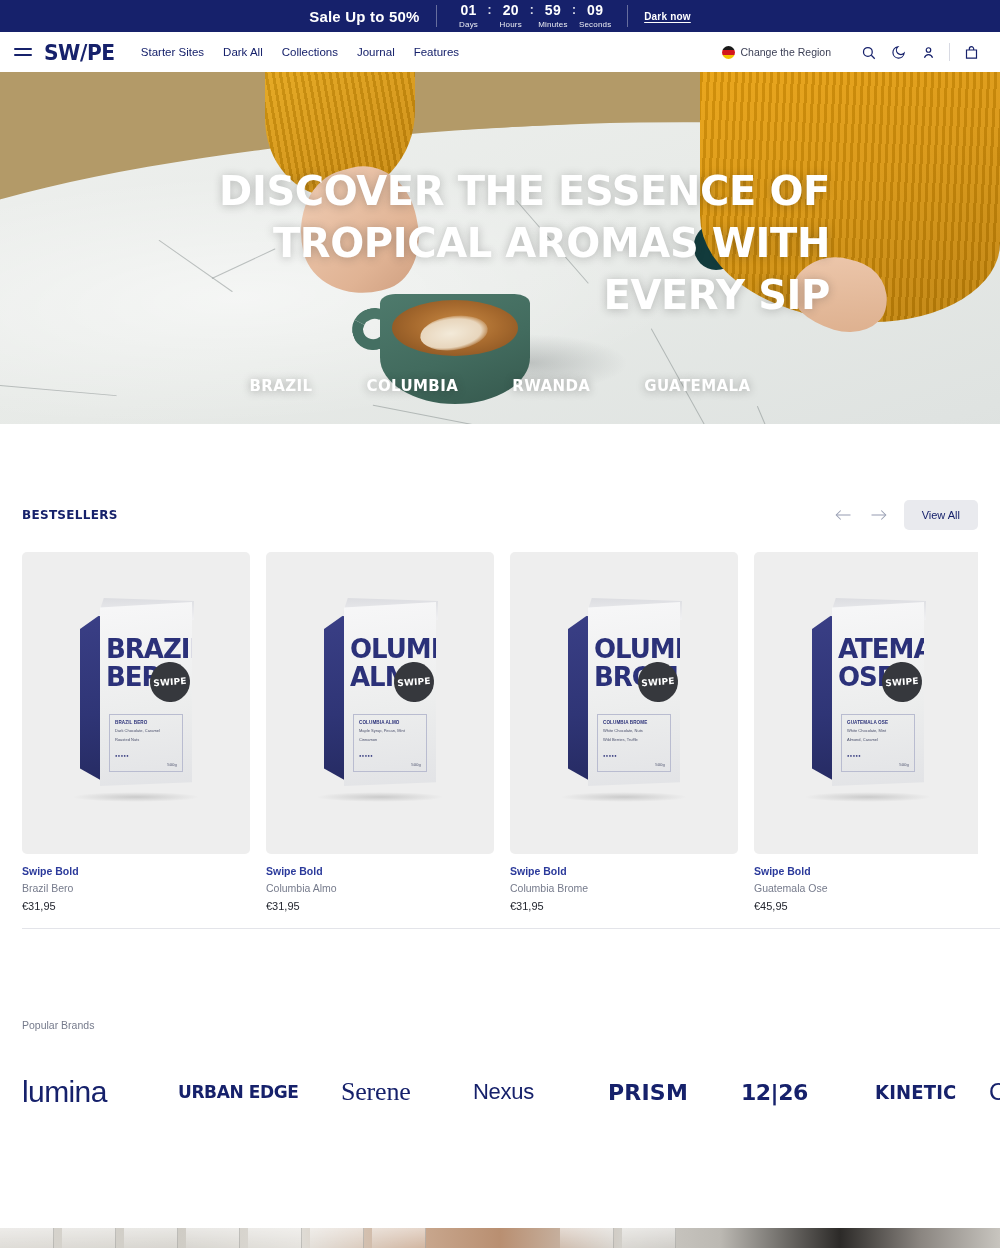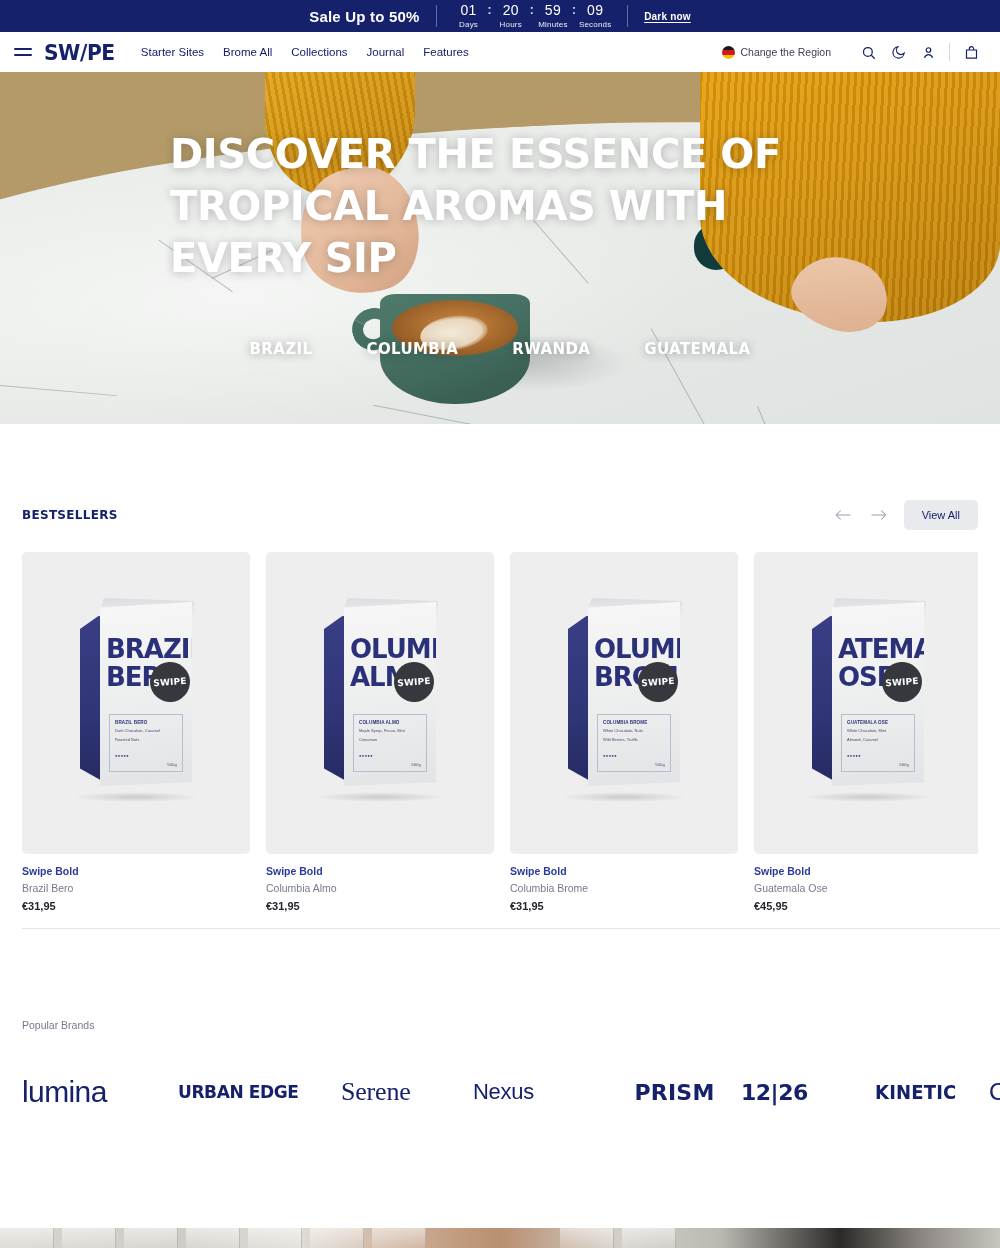--- a/index.html
+++ b/index.html
@@ -14,21 +14,21 @@
   
   .announce {
     height:32px; background:#16216b; color:#fff;
     display:flex; align-items:center; justify-content:center; gap:0;
     font-size:11px; letter-spacing:.2px;
   }
   .announce-sale { font-weight:700; font-size:15px; padding-right:16px; }
   .announce-div { width:1px; height:22px; background:rgba(255,255,255,.35); }
   .timer { display:flex; align-items:flex-start; padding:0 14px; gap:0; }
   .tunit { display:flex; flex-direction:column; align-items:center; width:36px; }
-  .tnum { font-size:14px; font-weight:400; line-height:14px; letter-spacing:.3px; }
+  .tnum { font-size:14px; font-weight:700; line-height:14px; letter-spacing:.3px; }
   .tlab { font-size:8px; line-height:11px; margin-top:2px; opacity:.92; }
   .tsep { font-size:12px; font-weight:700; line-height:14px; padding:0 1px; opacity:.85; }
   .shopnow {
     font-size:10px; font-weight:700; text-decoration:underline;
     text-underline-offset:2px; padding-left:16px; cursor:pointer; color:#fff;
   }
 
   
   .header {
     height:40px; background:#fff; display:flex; align-items:center;
@@ -139,24 +139,25 @@
   }
   .teal-bit2 {
     position:absolute; left:694px; top:152px; width:46px; height:46px;
     background:#123b3c; border-radius:46% 40% 52% 48%;
   }
   .hero-content {
     position:absolute; inset:0; display:flex; flex-direction:column;
     align-items:center; padding-top:56px; z-index:3;
   }
   .hero-title {
-    width:660px; text-align:left; color:#fff; font-weight:700;
+    width:660px; text-align:right; color:#fff; font-weight:700;
     font-size:40px; line-height:52px; letter-spacing:-.4px;
     text-shadow:0 1px 10px rgba(40,40,40,.28);
     font-family:"DejaVu Sans", sans-serif;
+    margin-top:37px;
   }
   .hero-origins {
     margin-top:56px; display:flex; align-items:center; gap:54px;
   }
   .hero-origins span {
     color:#fff; font-size:15px; font-weight:700; letter-spacing:.4px;
     text-shadow:0 1px 8px rgba(40,40,40,.35); cursor:pointer;
     font-family:"DejaVu Sans", sans-serif;
   }
 
@@ -229,21 +230,21 @@
   .bl-weight { position:absolute; right:5px; bottom:4px; font-size:4.4px; color:#555a74; }
   .bag-shadow {
     position:absolute; left:50%; transform:translateX(-50%); bottom:52px;
     width:128px; height:10px; border-radius:50%;
     background:radial-gradient(ellipse at center, rgba(60,60,60,.20), rgba(60,60,60,0) 70%);
   }
 
   .card-meta { padding-top:11px; }
   .p-vendor { font-size:10.5px; color:#2b3a9b; font-weight:700; cursor:pointer; }
   .p-title { font-size:10.5px; color:#767b8c; margin-top:5px; cursor:pointer; }
-  .p-price { font-size:11px; color:#23262f; font-weight:700; margin-top:6px; }
+  .p-price { font-size:11px; color:#23262f; font-weight:400; margin-top:6px; }
 
   .bs-rule { height:1px; background:#e3e4e9; margin:16px 22px 0 22px; width:1138px; }
 
   
   .brands-wrap { padding:0 22px; margin-top:90px; }
   .brands-label { font-size:10.5px; color:#767b8c; }
   .brands-row {
     display:flex; align-items:center; margin-top:44px; gap:0;
     color:#16216b; white-space:nowrap;
   }
@@ -304,21 +305,21 @@
 </div>
 
 <div class="header">
   <div class="burger">
     <span></span>
       <span></span>
   </div>
   <div class="logo">SW/PE</div>
   <nav class="nav">
     <a>Starter Sites</a>
-    <a>Brome All</a>
+    <a>Dark All</a>
     <a>Collections</a>
     <a>Journal</a>
     <a>Features</a>
   </nav>
   <div class="header-right">
     <div class="region">
       <span class="flag"></span>
       <span class="region-txt">Change the Region</span>
     </div>
     <div class="icons">
@@ -517,21 +518,21 @@
 </section>
 <div class="bs-rule"></div>
 
 <section class="brands-wrap">
   <div class="brands-label">Popular Brands</div>
   <div class="brands-row">
     <div class="brand b-lumina" style="width:156px;">lumina</div>
     <div class="brand b-urban" style="width:163px;">URBAN EDGE</div>
     <div class="brand b-serene" style="width:132px;">Serene</div>
     <div class="brand b-nexus" style="width:135px;">Nexus</div>
-    <div class="brand b-prism" style="width:133px;text-align:center;">PRISM</div>
+    <div class="brand b-prism" style="width:133px;">PRISM</div>
     <div class="brand b-1222" style="width:128px;">12|26</div>
     <div class="brand b-kinetic" style="width:120px;">KINETIC</div>
     <div class="brand b-cut" style="width:40px;">C</div>
   </div>
 </section>
 
 <div class="bottom-strip">
   <div class="bs-window" style="left:0px;"></div>
   <div class="bs-window" style="left:62px;"></div>
   <div class="bs-window" style="left:124px;"></div>

